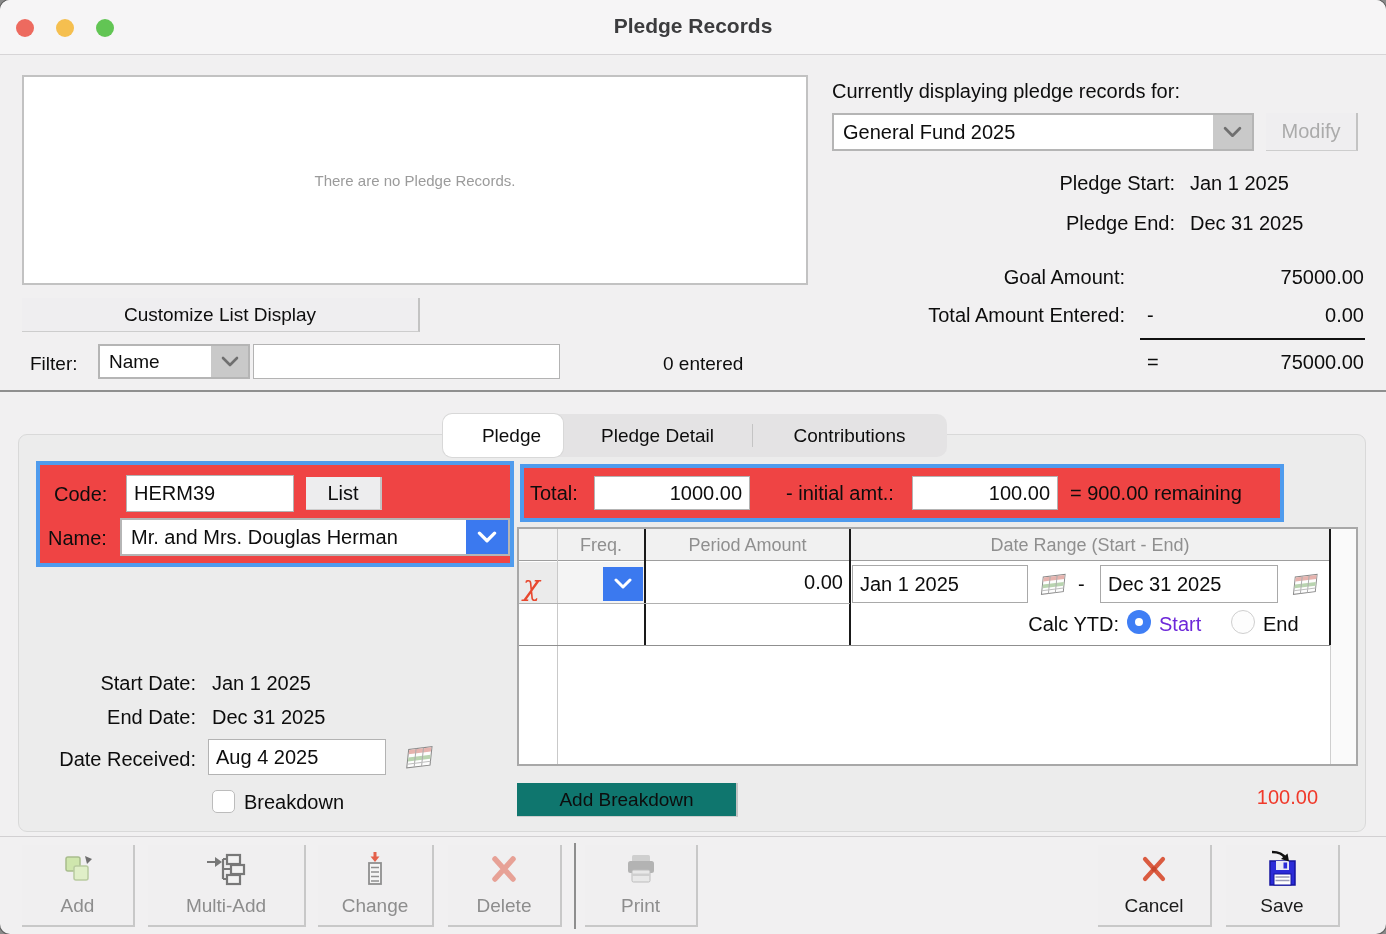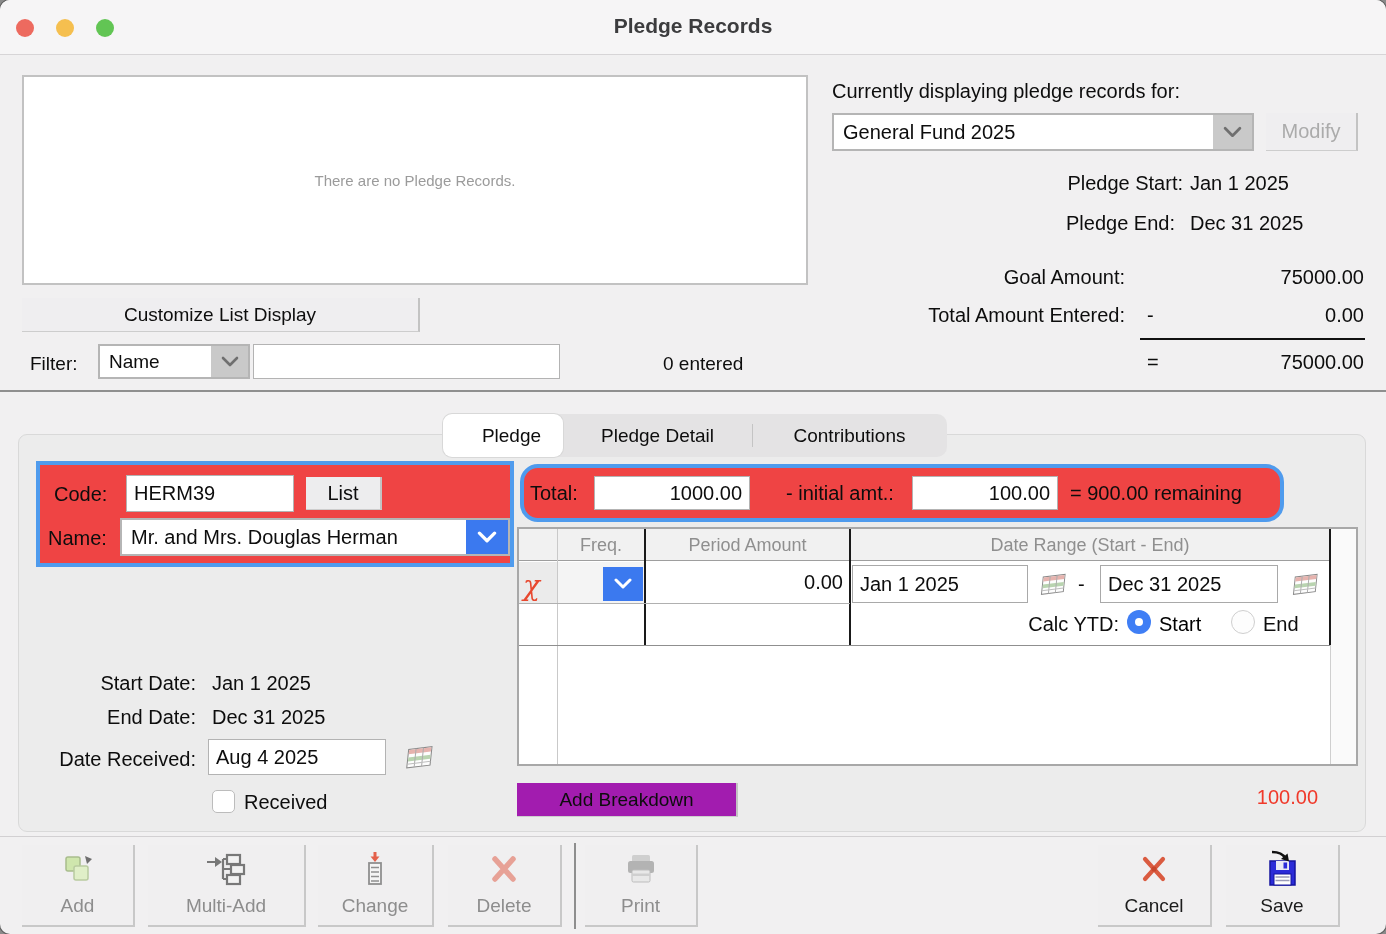--- a/index.html
+++ b/index.html
@@ -100,21 +100,21 @@
   <div class="combo" style="left:832px; top:113px; width:422px; height:38px;">
     <span class="txt" style="font-size:20px;">General Fund 2025</span>
     <span class="seg" style="width:39px;">
       <svg width="19" height="13" viewBox="0 0 18 12">
           <path d="M2 2 L9 9 L16 2" fill="none" stroke="#6f6f6f" stroke-width="2.6" stroke-linecap="round" stroke-linejoin="round"></path>
         </svg>
     </span>
   </div>
   <div class="flatbtn" style="left:1266px; top:113px; width:92px; height:38px; line-height:37px; color:#ababab; font-size:20px;">Modify</div>
 
-  <div class="rlbl" style="right:203px; top:172px; font-size:20px;text-align:right;">Pledge Start:</div>
+  <div class="rlbl" style="right:211px; top:172px; font-size:20px;text-align:right;">Pledge Start:</div>
   <div class="lbl" style="left:1190px; top:172px; font-size:20px;">Jan 1 2025</div>
   <div class="rlbl" style="right:211px; top:212px; font-size:20px;">Pledge End:</div>
   <div class="lbl" style="left:1190px; top:212px; font-size:20px;">Dec 31 2025</div>
 
   <div class="rlbl" style="right:261px; top:266px; font-size:20px;">Goal Amount:</div>
   <div class="rlbl" style="right:22px; top:266px; font-size:20px;">75000.00</div>
   <div class="rlbl" style="right:261px; top:304px; font-size:20px;">Total Amount Entered:</div>
   <div class="lbl" style="left:1147px; top:304px; font-size:20px;">-</div>
   <div class="rlbl" style="right:22px; top:304px; font-size:20px;">0.00</div>
   <div class="abs" style="left:1140px; top:338px; width:225px; height:2px; background:#111;"></div>
@@ -139,21 +139,21 @@
     <div class="combo" style="left:80px; top:53px; width:390px; height:38px;">
       <span class="txt" style="font-size:20px;">Mr. and Mrs. Douglas Herman</span>
       <span class="seg blue" style="width:42px;">
         <svg width="20" height="13" viewBox="0 0 18 12">
             <path d="M2 2 L9 9 L16 2" fill="none" stroke="#fff" stroke-width="3" stroke-linecap="round" stroke-linejoin="round"></path>
           </svg>
       </span>
     </div>
   </div>
 
-  <div class="bluebox" style="left:520px; top:464px; width:764px; height:58px;border-radius:18px;">
+  <div class="bluebox" style="left:520px; top:464px; width:764px; height:58px;">
     <div class="lbl" style="left:6px; top:14px; font-size:20px;">Total:</div>
     <input class="field num" style="left: 70px; top: 8px; width: 156px; height: 34px; font-size: 20px;" value="1000.00">
     <div class="lbl" style="left:244px; top:14px; font-size:20px;margin-left:18px;">- initial amt.:</div>
     <input class="field num" style="left: 388px; top: 8px; width: 146px; height: 34px; font-size: 20px;" value="100.00">
     <div class="lbl" style="left:546px; top:14px; font-size:20px;">= 900.00 remaining</div>
   </div>
 
   <div class="btable">
 
     <div class="abs" style="left:0; top:0; width:837px; height:32px; background:#f1f1f1; border-bottom:1px solid #9e9e9e;"></div>
@@ -202,27 +202,27 @@
         <rect x="2.5" y="10.5" width="21" height="3.6" fill="#b9d4b0"></rect>
         <line x1="9" y1="3" x2="9" y2="20" stroke="#adadad"></line>
             <line x1="16" y1="3" x2="16" y2="20" stroke="#adadad"></line>
         <line x1="2" y1="16.5" x2="24" y2="16.5" stroke="#bdbdbd"></line>
           </g>
         </svg>
     </span>
 
     <div class="abs" style="left:478px; top:84px; width:122px; text-align:right; font-size:20px; color:#0d0d0d;">Calc YTD:</div>
     <span class="radio on" style="left:608px; top:81px;"></span>
-    <div class="abs" style="left:640px; top:84px; font-size:20px; color:#000000;">Start</div>
+    <div class="abs" style="left:640px; top:84px; font-size:20px; color:#6d28d9;">Start</div>
     <span class="radio off" style="left:712px; top:81px;"></span>
     <div class="abs" style="left:744px; top:84px; font-size:20px; color:#0d0d0d;">End</div>
     <div class="abs" style="left:0; top:116px; width:811px; height:1px; background:#8f8f8f;"></div>
   </div>
 
-  <div class="flatbtn" style="left:517px; top:783px; width:221px; height:34px; line-height:33px; background:#a21caf;">Add Breakdown</div>
+  <div class="flatbtn" style="left:517px; top:783px; width:221px; height:34px; line-height:33px; background:#0f766e;">Add Breakdown</div>
   <div class="rlbl" style="right:68px; top:786px; font-size:20px; color:#f0392a;">100.00</div>
 
   <div class="rlbl" style="right:1190px; top:672px; font-size:20px;">Start Date:</div>
   <div class="lbl" style="left:212px; top:672px; font-size:20px;">Jan 1 2025</div>
   <div class="rlbl" style="right:1190px; top:706px; font-size:20px;">End Date:</div>
   <div class="lbl" style="left:212px; top:706px; font-size:20px;">Dec 31 2025</div>
   <div class="rlbl" style="right:1190px; top:748px; font-size:20px;">Date Received:</div>
   <input class="field" style="left: 208px; top: 739px; width: 178px; height: 36px; font-size: 20px;" value="Aug 4 2025">
   <span class="abs" style="left:402px; top:745px;">
     <svg width="32" height="26" viewBox="0 0 30 24">
@@ -230,21 +230,21 @@
       <rect x="2" y="3" width="22" height="17" fill="#fdfdfd" stroke="#8a8a8a"></rect>
       <rect x="2.5" y="3.5" width="21" height="4" fill="#e6b3ae"></rect>
       <rect x="2.5" y="10.5" width="21" height="3.6" fill="#b9d4b0"></rect>
       <line x1="9" y1="3" x2="9" y2="20" stroke="#adadad"></line>
           <line x1="16" y1="3" x2="16" y2="20" stroke="#adadad"></line>
       <line x1="2" y1="16.5" x2="24" y2="16.5" stroke="#bdbdbd"></line>
         </g>
       </svg>
   </span>
   <span class="checkbox" style="left:212px; top:790px;"></span>
-  <div class="lbl" style="left:244px; top:791px; font-size:20px;">Received</div>
+  <div class="lbl" style="left:244px; top:791px; font-size:20px;">Breakdown</div>
 
   <div class="toolbar-div"></div>
 
   <div class="tbtn" style="left:22px; width:113px;">
     <div class="ic">
       <svg width="40" height="34" viewBox="0 0 40 34">
         <rect x="8" y="5" width="14" height="14" rx="2" fill="#cfe6ad" stroke="#a9bd8d" stroke-width="1.5"></rect>
         <rect x="16" y="14" width="14" height="14" rx="2" fill="#e0efc8" stroke="#b9cba0" stroke-width="1.5"></rect>
         <path d="M27 4 l7 3 -5 5 z" fill="#6f6f6f"></path>
         </svg>

